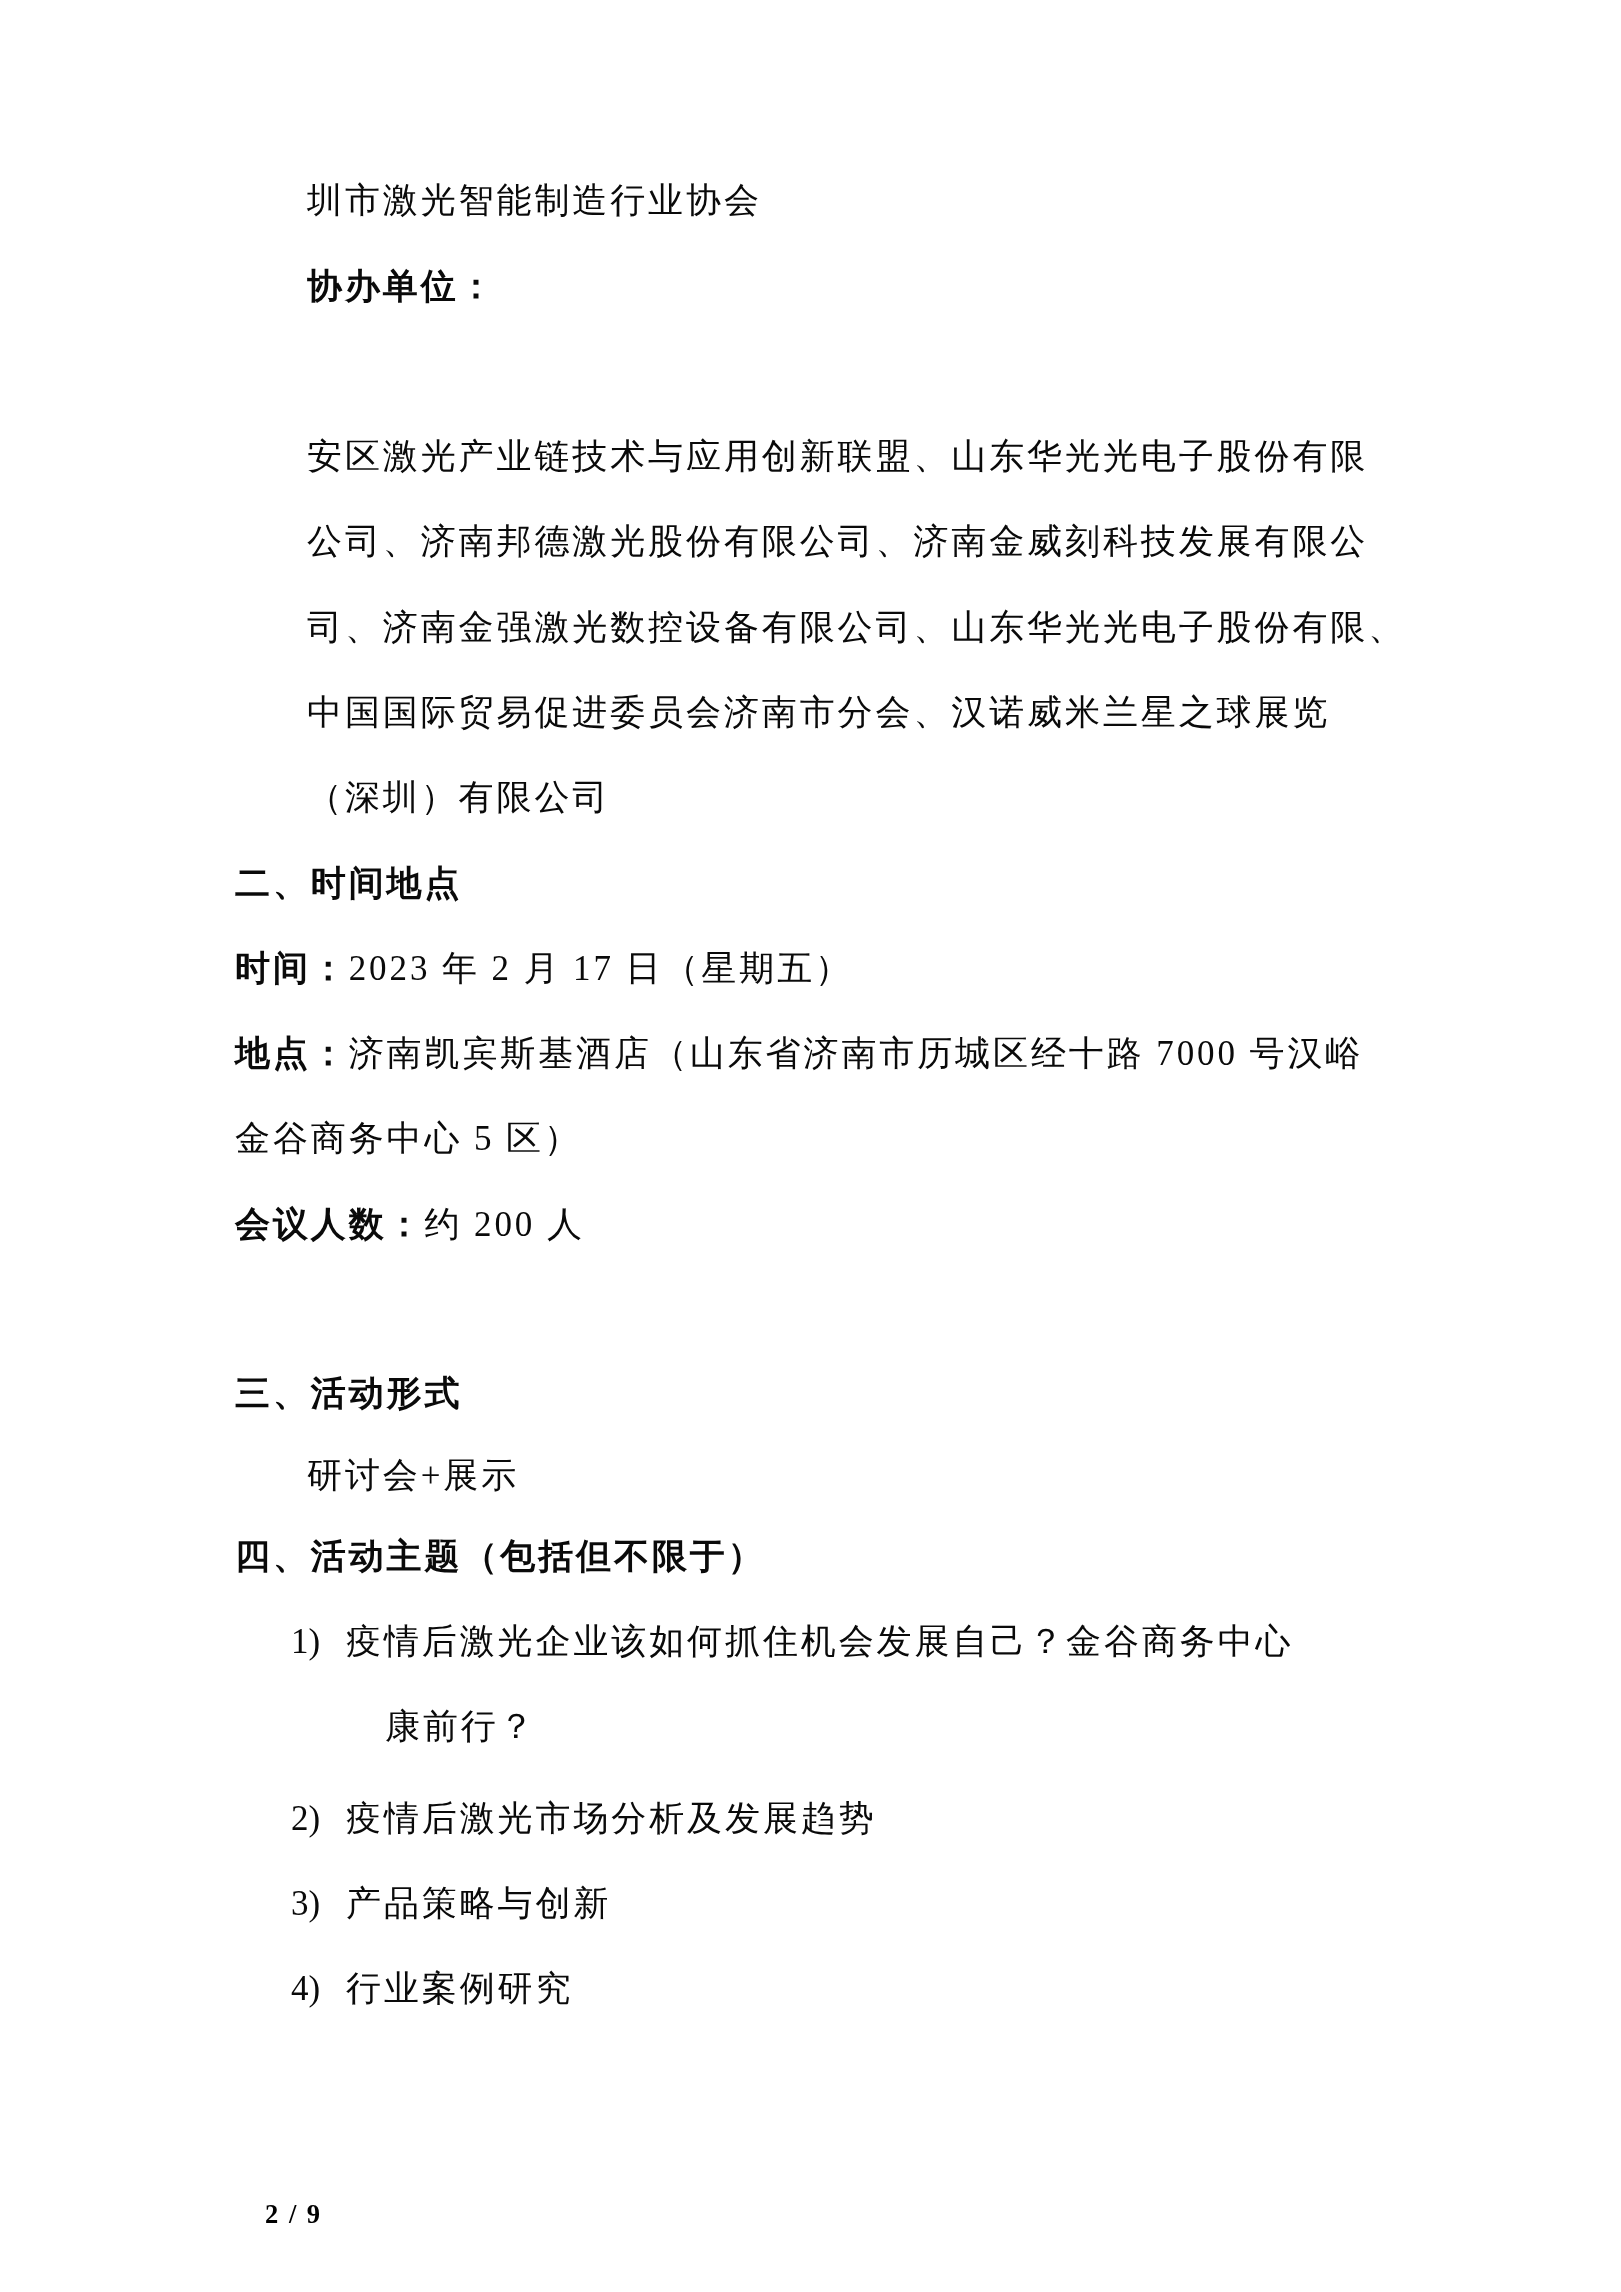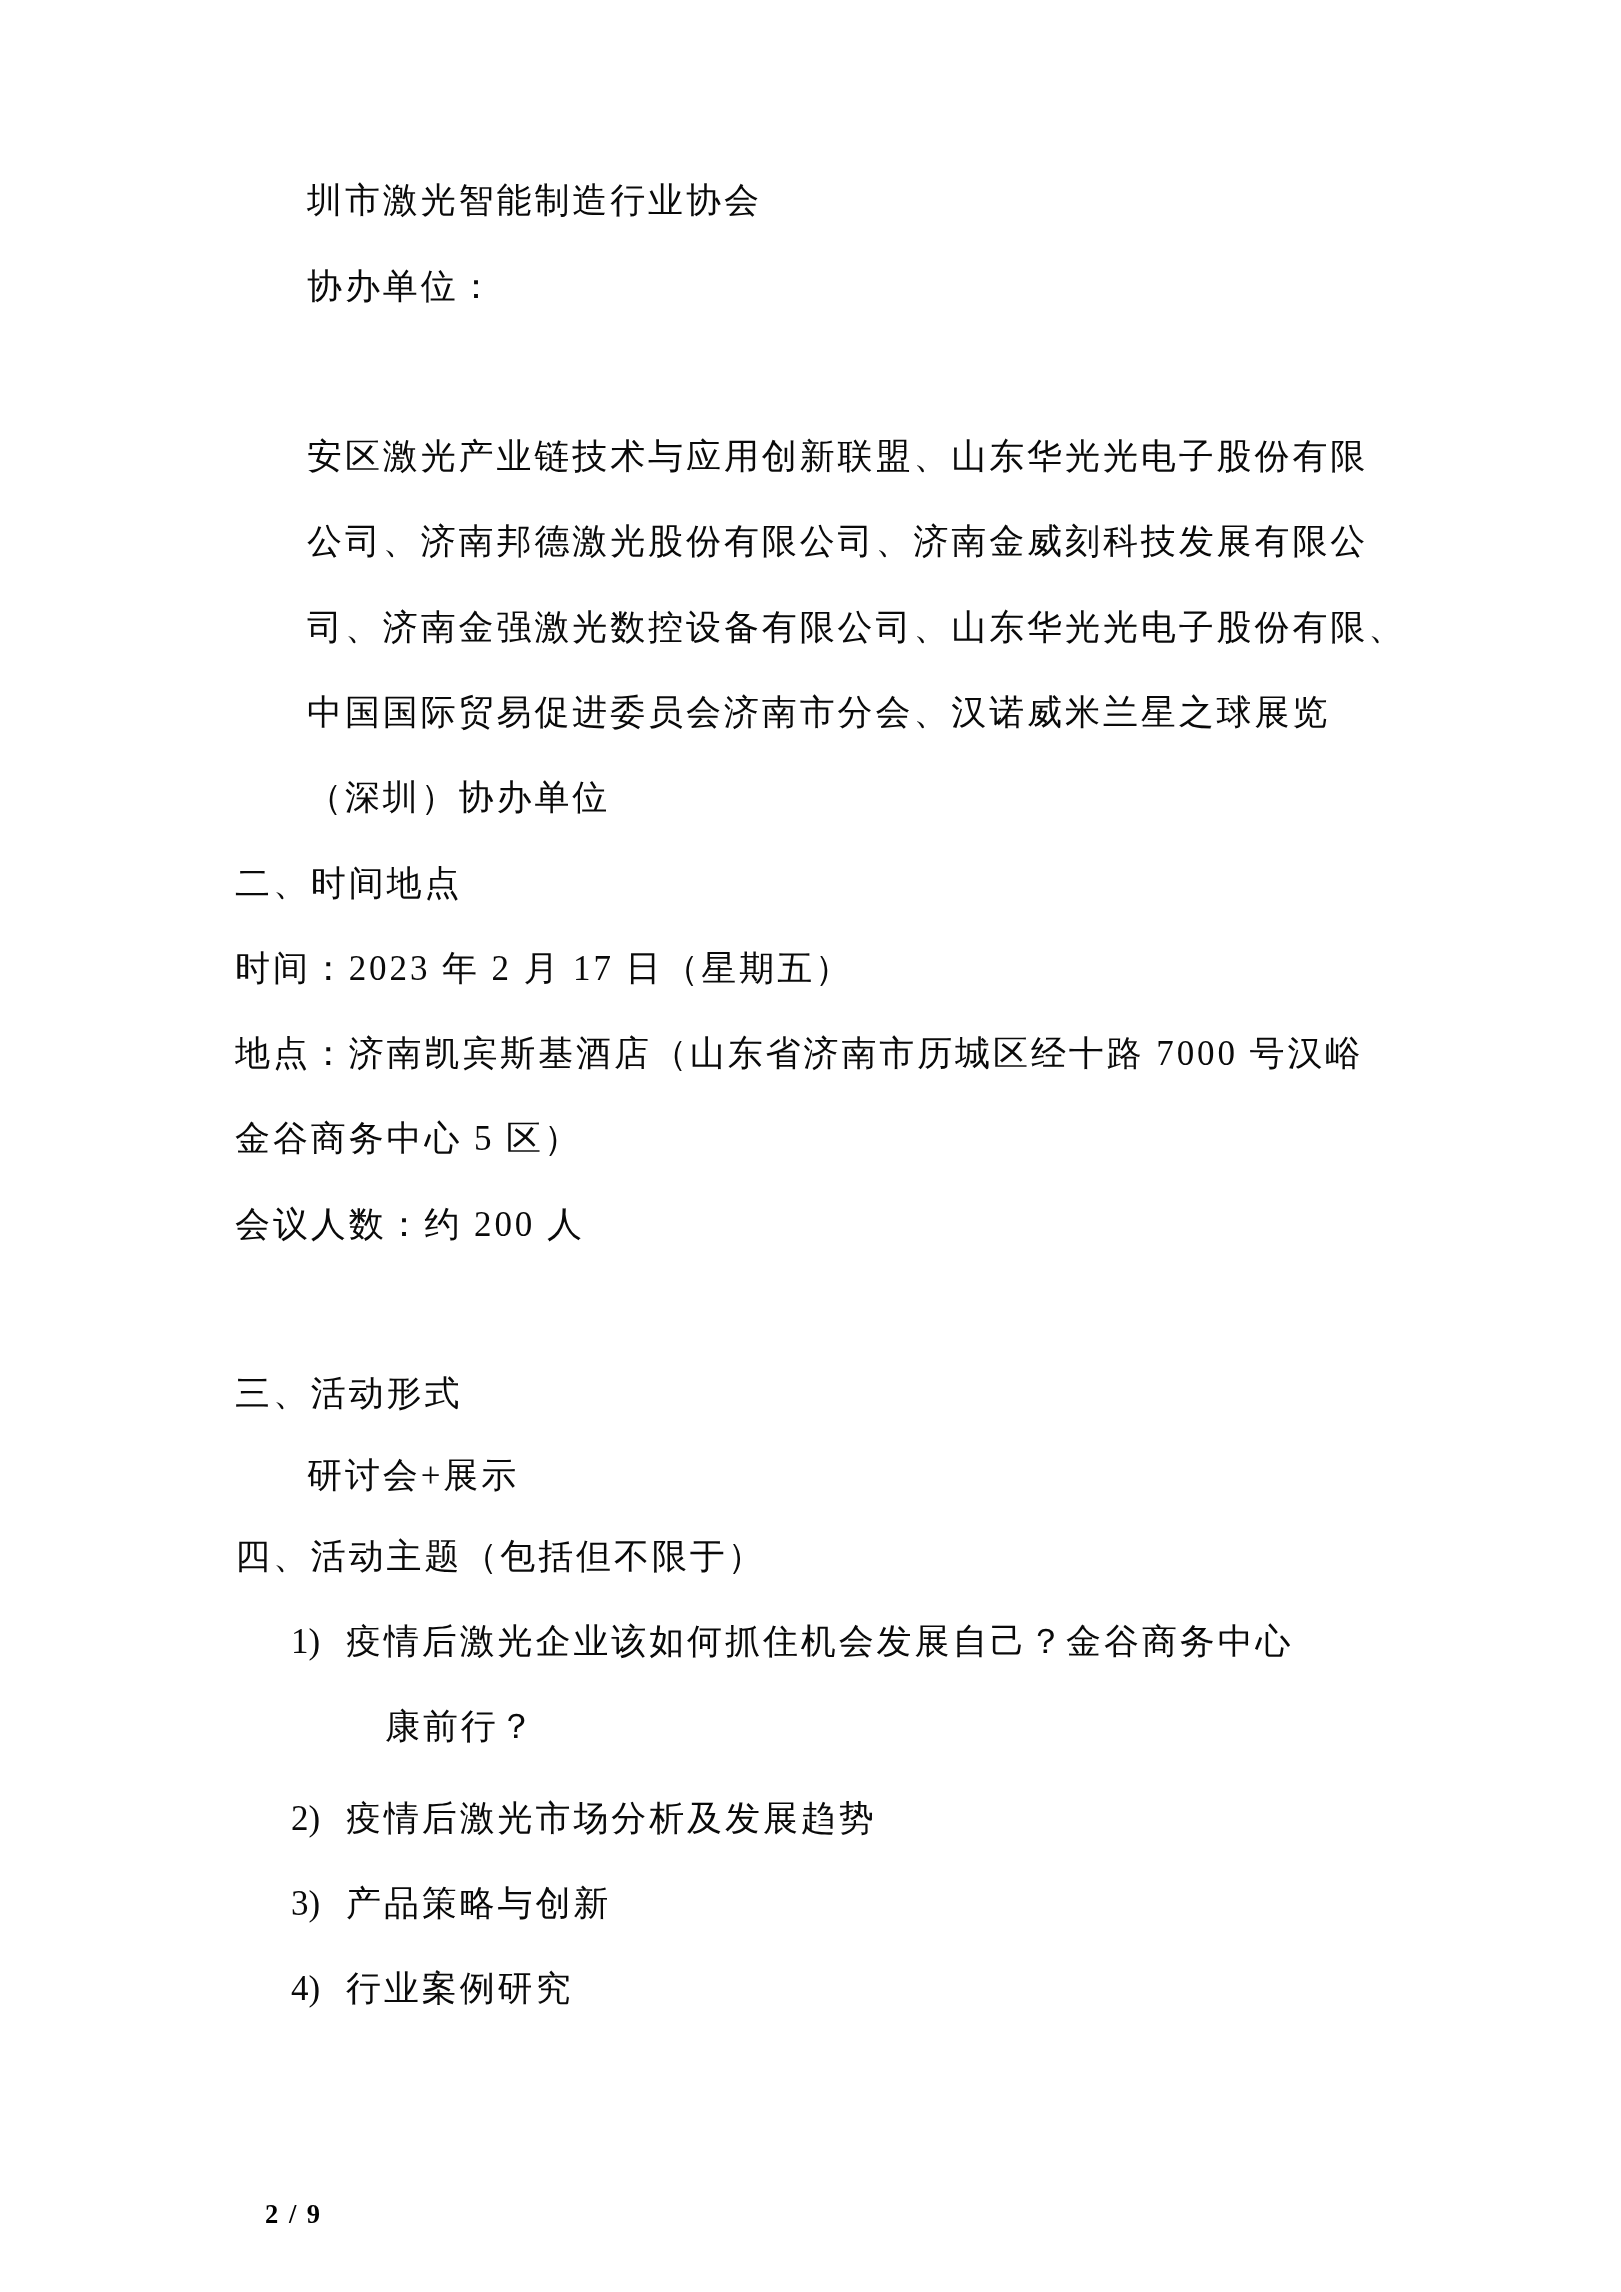--- a/index.html
+++ b/index.html
@@ -21,21 +21,21 @@
     font-size: 35px;
     line-height: 43px;
     letter-spacing: 2.9px;
     white-space: pre;
     color: #0a0a0a;
   }
   .x-margin { left: 235px; text-align: right; }
   .x-para   { left: 307px; }
   .x-num    { left: 291px; }
   .x-cont   { left: 346px; margin-left: 39px; }
-  .bold { font-weight: normal; }
+  .bold { font-weight: bold; }
   .num-box {
     display: inline-block;
     width: 55px;
     letter-spacing: 0;
   }
   .footer {
     position: absolute;
     left: 245px;
     top: 2199px;
     font-size: 26.5px;
@@ -56,21 +56,21 @@
 
 
   <div class="line x-para" style="top:435px"><span>安区激光产业链技术与应用创新联盟、山东华光光电子股份有限</span></div>
 
   <div class="line x-para" style="top:520px"><span>公司、济南邦德激光股份有限公司、济南金威刻科技发展有限公</span></div>
 
   <div class="line x-para" style="top:606px"><span>司、济南金强激光数控设备有限公司、山东华光光电子股份有限、</span></div>
 
   <div class="line x-para" style="top:691px"><span>中国国际贸易促进委员会济南市分会、汉诺威米兰星之球展览</span></div>
 
-  <div class="line x-para" style="top:776px"><span>（深圳）协办单位</span></div>
+  <div class="line x-para" style="top:776px"><span>（深圳）有限公司</span></div>
 
   <div class="line x-margin" style="top:862px"><span class="bold">二、时间地点</span></div>
 
   <div class="line x-margin" style="top:947px"><span class="bold">时间：</span><span>2023 年 2 月 17 日（星期五）</span></div>
 
   <div class="line x-margin" style="top:1032px"><span class="bold">地点：</span><span>济南凯宾斯基酒店（山东省济南市历城区经十路 7000 号汉峪</span></div>
 
   <div class="line x-margin" style="top:1117px"><span>金谷商务中心 5 区）</span></div>
 
   <div class="line x-margin" style="top:1203px"><span class="bold">会议人数：</span><span>约 200 人</span></div>

